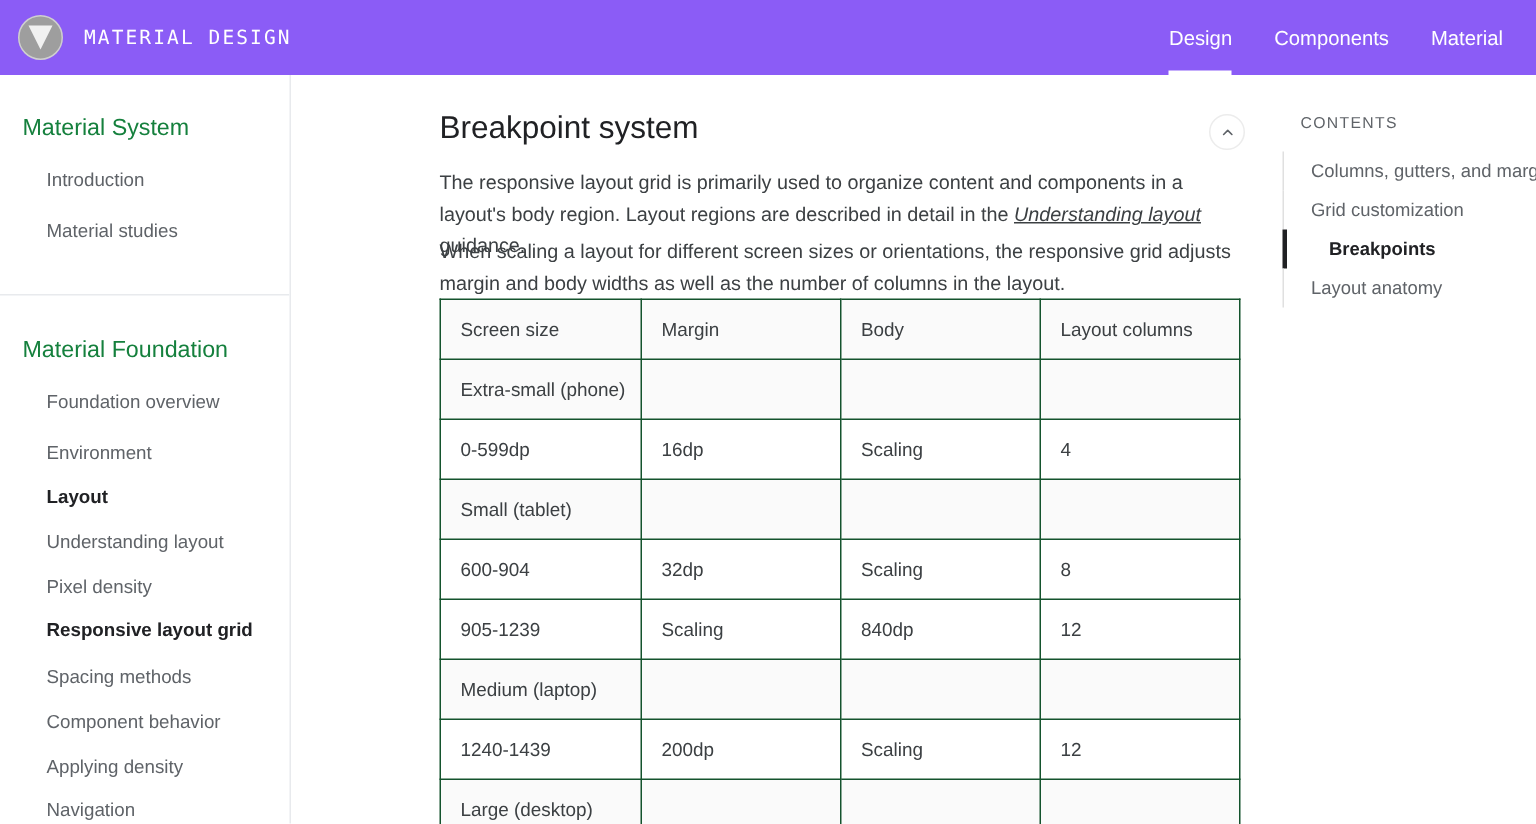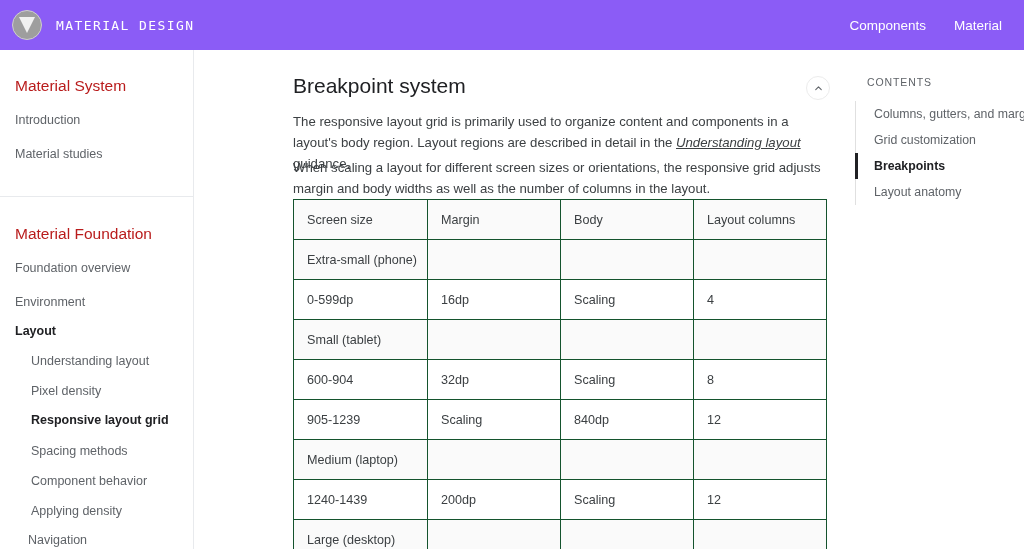--- a/index.html
+++ b/index.html
@@ -85,28 +85,28 @@
     position: absolute;
     top: 50px; left: 0;
     width: 194px;
     height: 499px;
     background: #ffffff;
     border-right: 1px solid #e8eaed;
     overflow: hidden;
   }
   .side-section-title {
     font-size: 15.5px;
-    color: #b91c1c;
+    color: #15803d;
     padding: 0 0 0 15px;
     font-weight: 400;
   }
   .side-link {
     font-size: 12.5px;
     color: #5f6368;
-    padding-left: 15px;
+    padding-left: 31px;
     cursor: pointer;
     white-space: nowrap;
   }
   .side-link.bold { color: #202124; font-weight: bold; }
   .side-link.sub { padding-left: 31px; }
   .side-divider {
     position: absolute;
     left: 0;
     width: 193px;
     height: 1px;
@@ -213,34 +213,37 @@
     height: 26px;
     line-height: 26px;
     border-left: 1px solid #e0e0e0;
     cursor: pointer;
     white-space: nowrap;
   }
   .toc-item.active {
     color: #202124;
     font-weight: bold;
     border-left: 3px solid #202124;
-    padding-left: 16px;
+    padding-left: 28px;
   }
 </style>
 </head>
 <body>
 
 <div class="topbar">
   <div class="brand">
     <span class="logo-circle">
       <span class="logo-tri"></span>
     </span>
     <span class="brand-name">MATERIAL DESIGN</span>
   </div>
   <nav class="topnav">
+    <div class="topnav-item active">
+      <span>Design</span>
+    </div>
     <div class="topnav-item">
       <span>Components</span>
     </div>
     <div class="topnav-item">
       <span>Material</span>
     </div>
   </nav>
 </div>
 
 <aside class="sidebar">
@@ -253,21 +256,21 @@
   <div class="side-section-title" style="position:absolute; top:175px;">Material Foundation</div>
   <div class="side-link" style="position:absolute; top:211px;">Foundation overview</div>
   <div class="side-link" style="position:absolute; top:245px;">Environment</div>
   <div class="side-link bold" style="position:absolute; top:274px;">Layout</div>
   <div class="side-link sub" style="position:absolute; top:304px;">Understanding layout</div>
   <div class="side-link sub" style="position:absolute; top:334px;">Pixel density</div>
   <div class="side-link sub bold" style="position:absolute; top:363px;">Responsive layout grid</div>
   <div class="side-link sub" style="position:absolute; top:394px;">Spacing methods</div>
   <div class="side-link sub" style="position:absolute; top:424px;">Component behavior</div>
   <div class="side-link sub" style="position:absolute; top:454px;">Applying density</div>
-  <div class="side-link" style="position:absolute; top:483px;margin-left:13px;">Navigation</div>
+  <div class="side-link" style="position:absolute; top:483px;">Navigation</div>
 </aside>
 
 <main class="main">
 
   <h1 class="page-title">Breakpoint system</h1>
 
   <div class="collapse-btn">
     <svg width="11" height="11" viewBox="0 0 24 24" aria-hidden="true">
       <path d="M6 14.5 L12 8.5 L18 14.5" fill="none" stroke="#5f6368" stroke-width="2.4" stroke-linecap="round" stroke-linejoin="round"></path>
     </svg>

